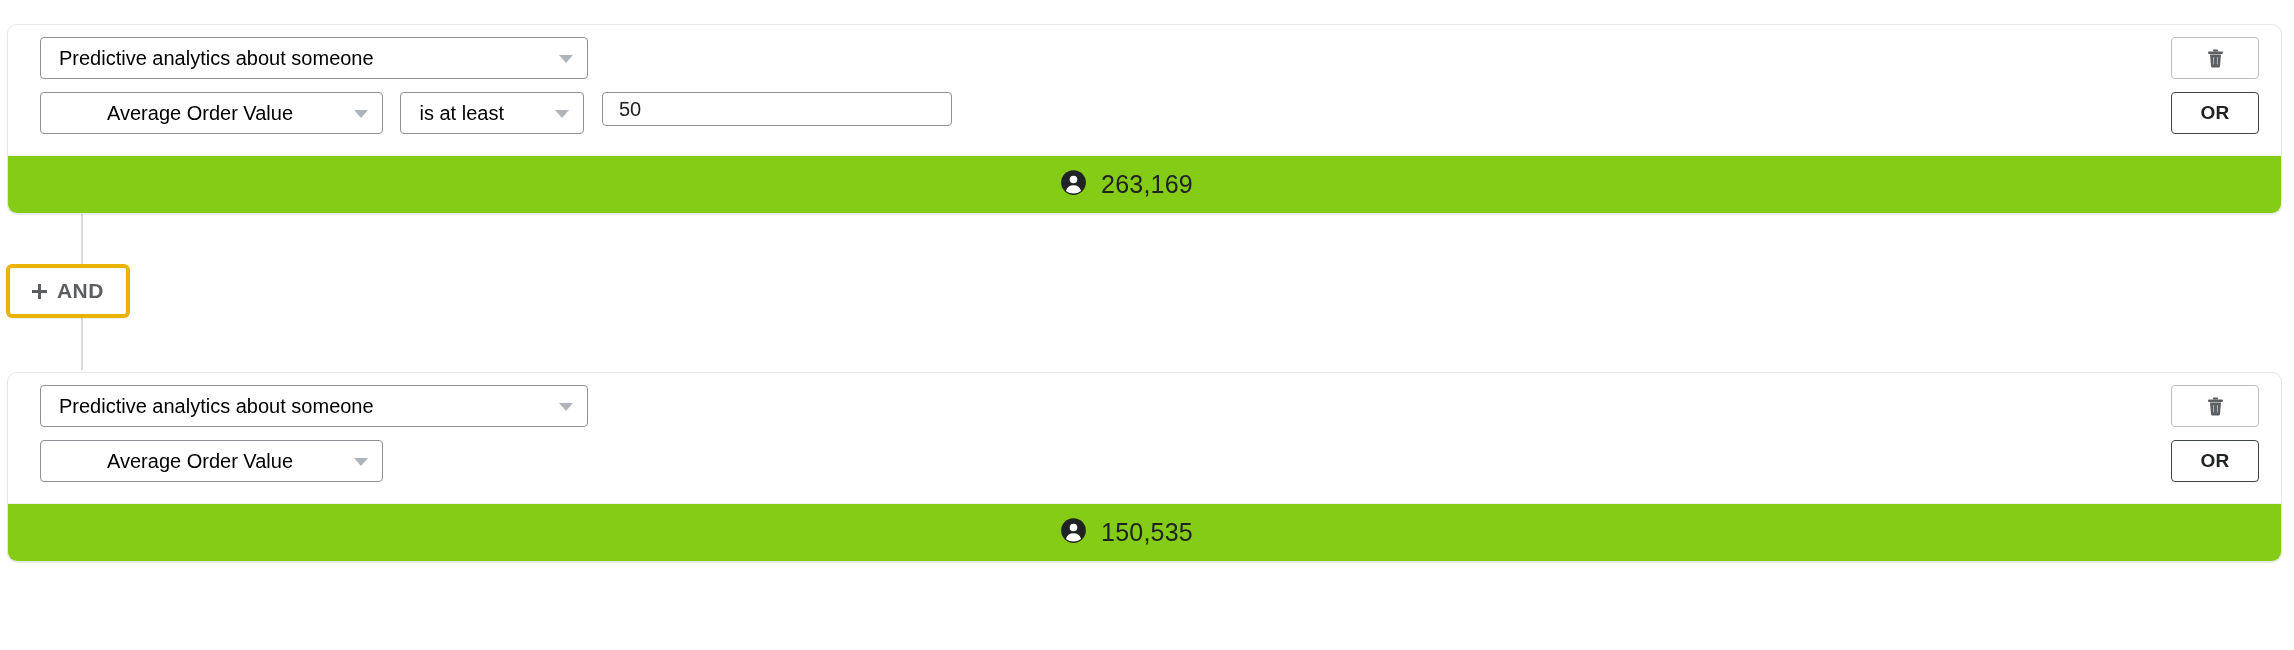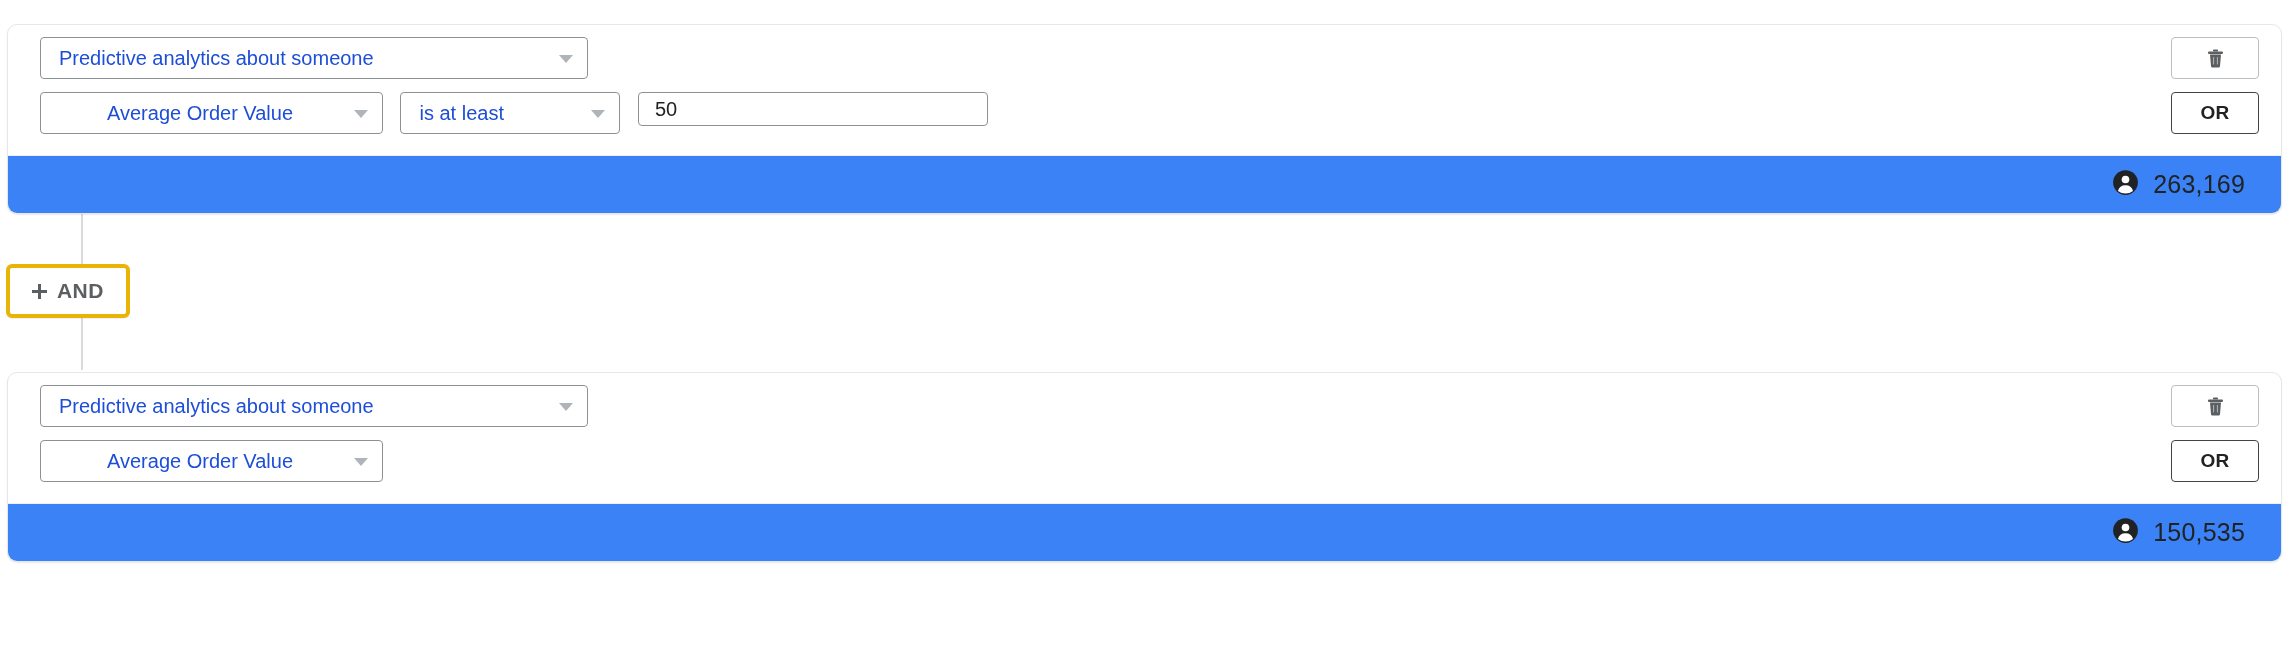--- a/index.html
+++ b/index.html
@@ -71,39 +71,39 @@
     border: 1px solid #8c9196;
     border-radius: 4px;
     margin-right: 13px;
     cursor: pointer;
   }
   .select .label {
     display: block;
     padding: 0 34px 0 18px;
     line-height: 40px;
     font-size: 20px;
-    color: #1d4ed8;
+    color: #000000;
     white-space: nowrap;
     overflow: hidden;
     text-overflow: ellipsis;
   }
   .select .caret {
     position: absolute;
     right: 14px;
     top: 50%;
     margin-top: -3px;
     width: 0;
     height: 0;
     border-left: 7px solid transparent;
     border-right: 7px solid transparent;
     border-top: 8px solid #aeb4b9;
   }
   .select.subject  { width: 548px; }
   .select.field    { width: 343px; padding-left: 48px; }
-  .select.operator { width: 220px; }
+  .select.operator { width: 184px; }
 
   
   .value-input {
     display: inline-block;
     vertical-align: top;
     width: 350px;
     height: 34px;
     box-sizing: border-box;
     background: #ffffff;
     border: 1px solid #8c9196;
@@ -150,25 +150,25 @@
     letter-spacing: .2px;
   }
 
   
   .card-footer {
     position: absolute;
     left: 0;
     right: 0;
     bottom: 0;
     height: 58px;
-    background: #3b82f6;
+    background: #84cc16;
     border-top: 1px solid #f0f0f1;
     display: flex;
     align-items: center;
-    justify-content: flex-end;
+    justify-content: center;
     padding-right: 36px;
     box-sizing: border-box;
   }
   .count-wrap {
     display: flex;
     align-items: center;
     gap: 14px;
   }
   .count-value {
     font-size: 25px;

